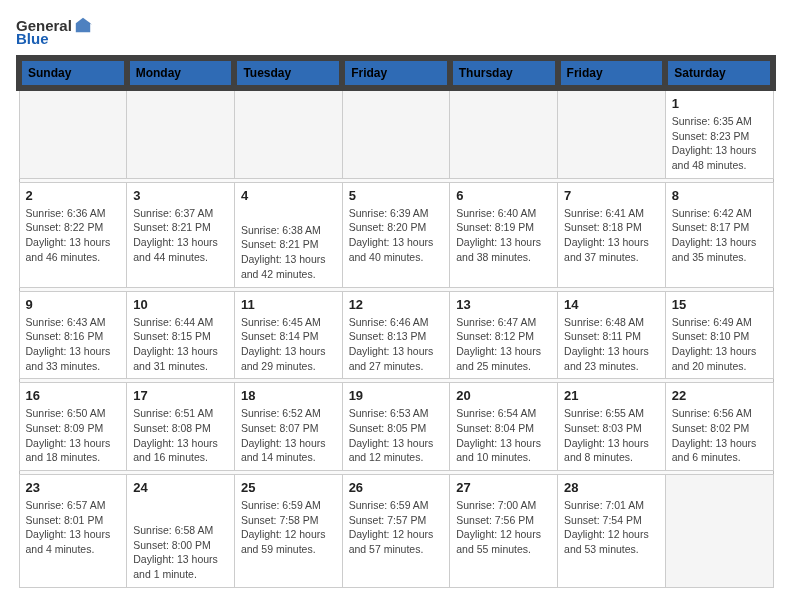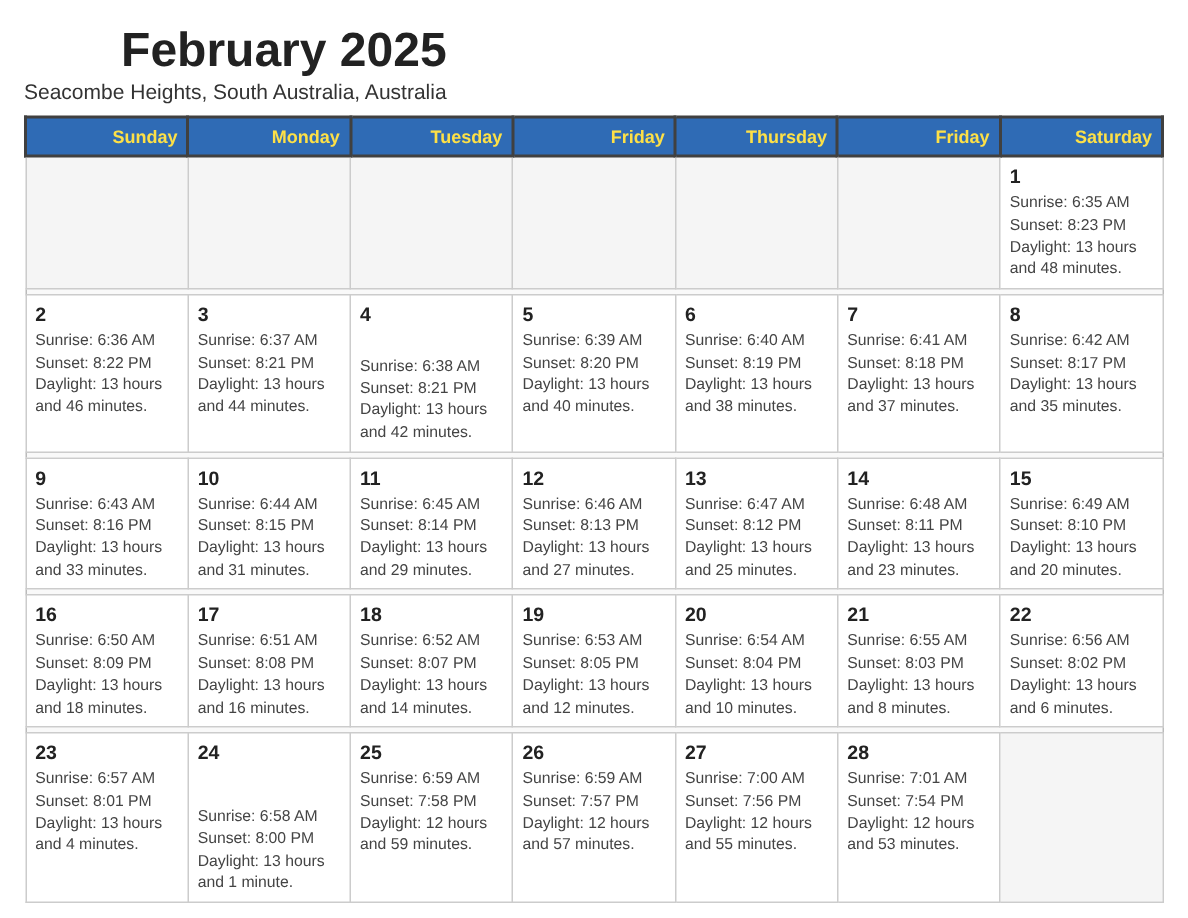--- a/index.html
+++ b/index.html
@@ -51,26 +51,26 @@
       margin-top: 2px;
     }
     .calendar {
       width: 100%;
       border-collapse: collapse;
       border: 1px solid #bbb;
       font-size: 11px;
     }
     .calendar th {
       background-color: #2f6bb5;
-      color: #fde047;
+      color: #000000;
       font-size: 12px;
       font-weight: bold;
       padding: 5px 6px;
-      text-align: right;
-      border: 2px solid #404040;
+      text-align: left;
+      border: 6px solid #404040;
     }
     .calendar td {
       border: 1px solid #ccc;
       vertical-align: top;
       padding: 5px 6px;
       width: 108px;
       min-height: 85px;
       background: #fff;
     }
     .calendar td.empty {
@@ -98,23 +98,31 @@
       background: #e8e8e8;
       border: none;
       padding: 0;
     }
   </style>
 </head>
 <body>
 
 <div>
   <div class="header-area">
-    <div class="title-area">
-      <div class="main-title">February 2025</div>
-      <div class="subtitle">Seacombe Heights, South Australia, Australia</div>
+    <div class="logo">
+      <div style="display:flex;flex-direction:column;align-items:flex-start;">
+        <div style="display:flex;align-items:center;">
+          <span class="logo-text-general">General</span>
+          <svg class="logo-icon" viewBox="0 0 20 20" xmlns="http://www.w3.org/2000/svg">
+            <polygon points="10,2 18,8 18,18 2,18 2,8" fill="#2f6bb5" opacity="0.85"></polygon>
+            <polygon points="10,2 20,10 18,8" fill="#1a4a8a"></polygon>
+          </svg>
+        </div>
+        <span class="logo-text-blue" style="margin-top:-4px;">Blue</span>
+      </div>
     </div>
   </div>
 
   <table class="calendar">
     <thead>
       <tr>
         <th>Sunday</th>
         <th>Monday</th>
         <th>Tuesday</th>
         <th>Friday</th>

